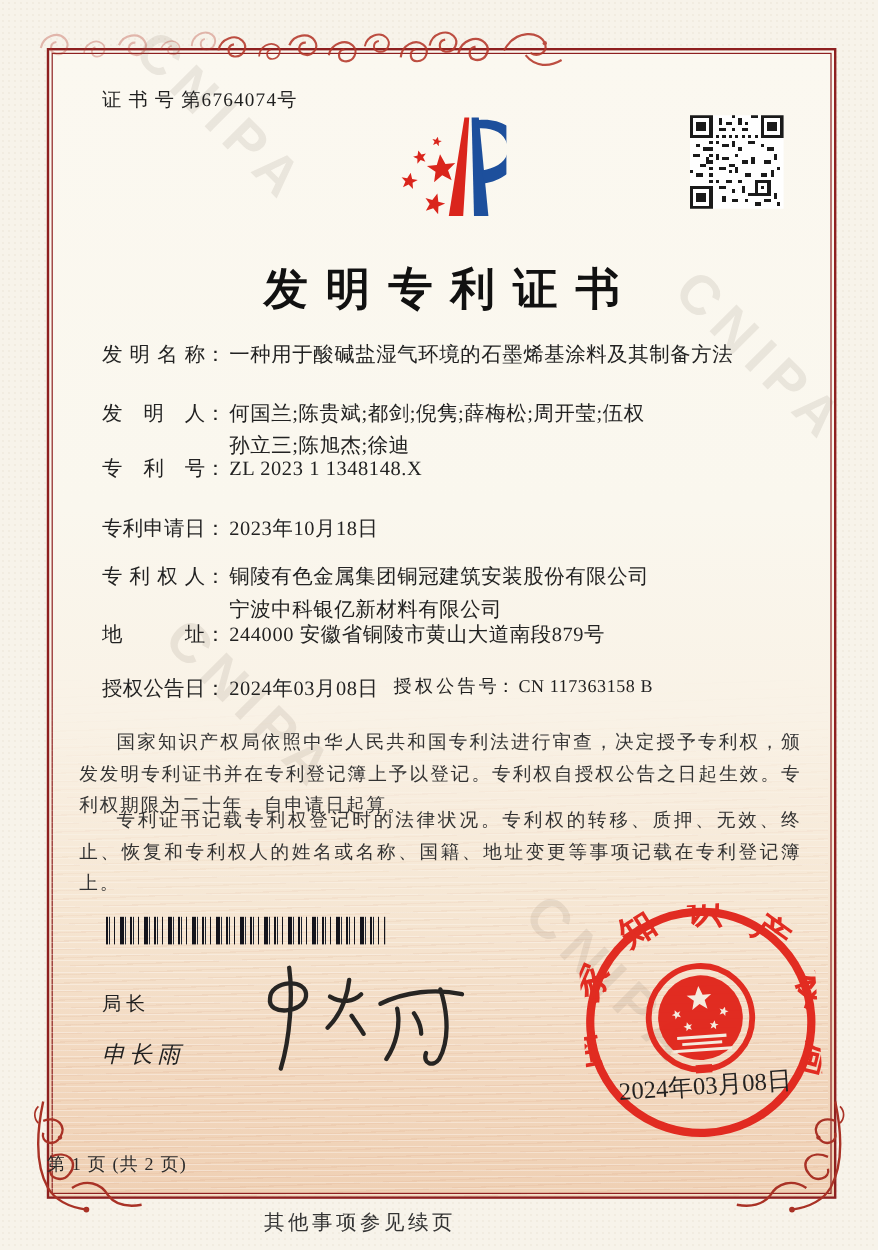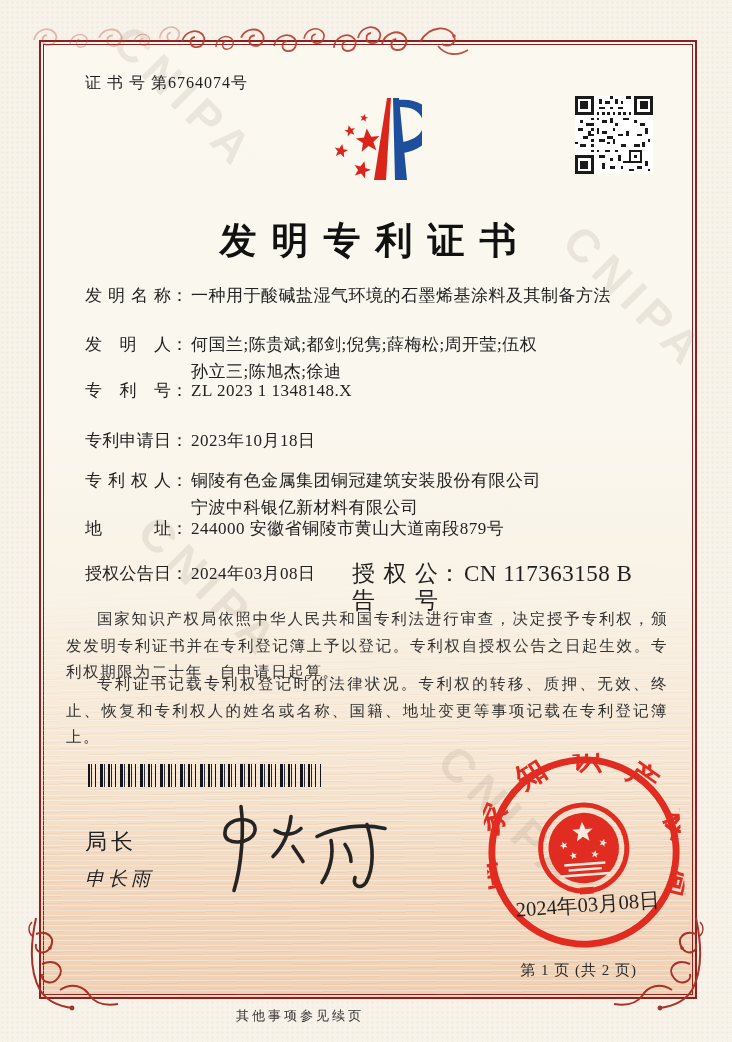--- a/index.html
+++ b/index.html
@@ -31,41 +31,41 @@
   .logo{position:absolute;left:300px;top:94px;width:122px;height:90px;}
   .qr{position:absolute;left:575px;top:96px;width:78px;height:78px;}
   .title{position:absolute;left:39px;top:188px;width:658px;text-align:center;
          font-size:37px;font-weight:700;letter-spacing:15px;text-indent:15px;color:#111;margin-top:28px;}
   .row{position:absolute;left:85px;display:flex;align-items:flex-start;
        font-size:17px;line-height:27px;color:#222;}
   .lbl{width:86px;flex:0 0 86px;text-align:justify;text-align-last:justify;}
   .colon{flex:0 0 auto;}
   .val{margin-left:3px;letter-spacing:.5px;}
   .val .vline{white-space:nowrap;}
-  .grant2{position:absolute;left:352px;top:560px;display:flex;font-size:23px;line-height:27px;}
+  .grant2{position:absolute;left:328px;top:560px;display:flex;font-size:15px;line-height:27px;}
   .legal{position:absolute;left:66px;width:602px;font-size:15.5px;line-height:26.5px;
          letter-spacing:1.6px;text-align:justify;color:#333;}
   .legal .indent{text-indent:2em;}
   .barcode{position:absolute;left:88px;top:764px;width:233px;height:23px;
     background:repeating-linear-gradient(90deg,
       #14141c 0 2px, transparent 2px 3px,
       #1c2430 3px 4px, transparent 4px 7px,
       #14141c 7px 8px, transparent 8px 12px,
       #14141c 12px 15px, transparent 15px 16px,
       #262c38 16px 17px, transparent 17px 20px);}
-  .sig-title{position:absolute;left:85px;top:827px;font-size:22px;letter-spacing:4px;
+  .sig-title{position:absolute;left:85px;top:827px;font-size:16px;letter-spacing:4px;
              font-family:"Liberation Sans","DejaVu Sans",sans-serif;color:#222;}
   .sig-name{position:absolute;left:85px;top:866px;font-size:19px;letter-spacing:4px;
             font-family:"Liberation Sans","DejaVu Sans",sans-serif;color:#222;font-style:italic;}
   .signature{position:absolute;left:205px;top:792px;width:190px;height:105px;}
   .seal{position:absolute;left:486px;top:754px;width:196px;height:196px;transform:rotate(-4deg);opacity:.96;}
-  .page-info{position:absolute;left:39px;top:961px;width:598px;text-align:right;
+  .page-info{position:absolute;left:39px;top:961px;width:598px;text-align:left;
              font-size:15px;letter-spacing:1px;color:#2a2a2a;}
   .cont-note{position:absolute;left:0;top:1007px;width:600px;text-align:center;
-             font-size:13px;letter-spacing:3px;color:#333;}
+             font-size:17px;letter-spacing:3px;color:#333;}
   .ornament-top{position:absolute;left:30px;top:16px;width:440px;height:52px;}
   .corner{position:absolute;width:96px;height:96px;}
   .corner.bl{left:26px;top:916px;}
   .corner.br{left:610px;top:916px;transform:scaleX(-1);}
   .hidden-defs{position:absolute;width:0;height:0;overflow:hidden;}
 </style>
 </head>
 <body>
 
 <div class="page">

